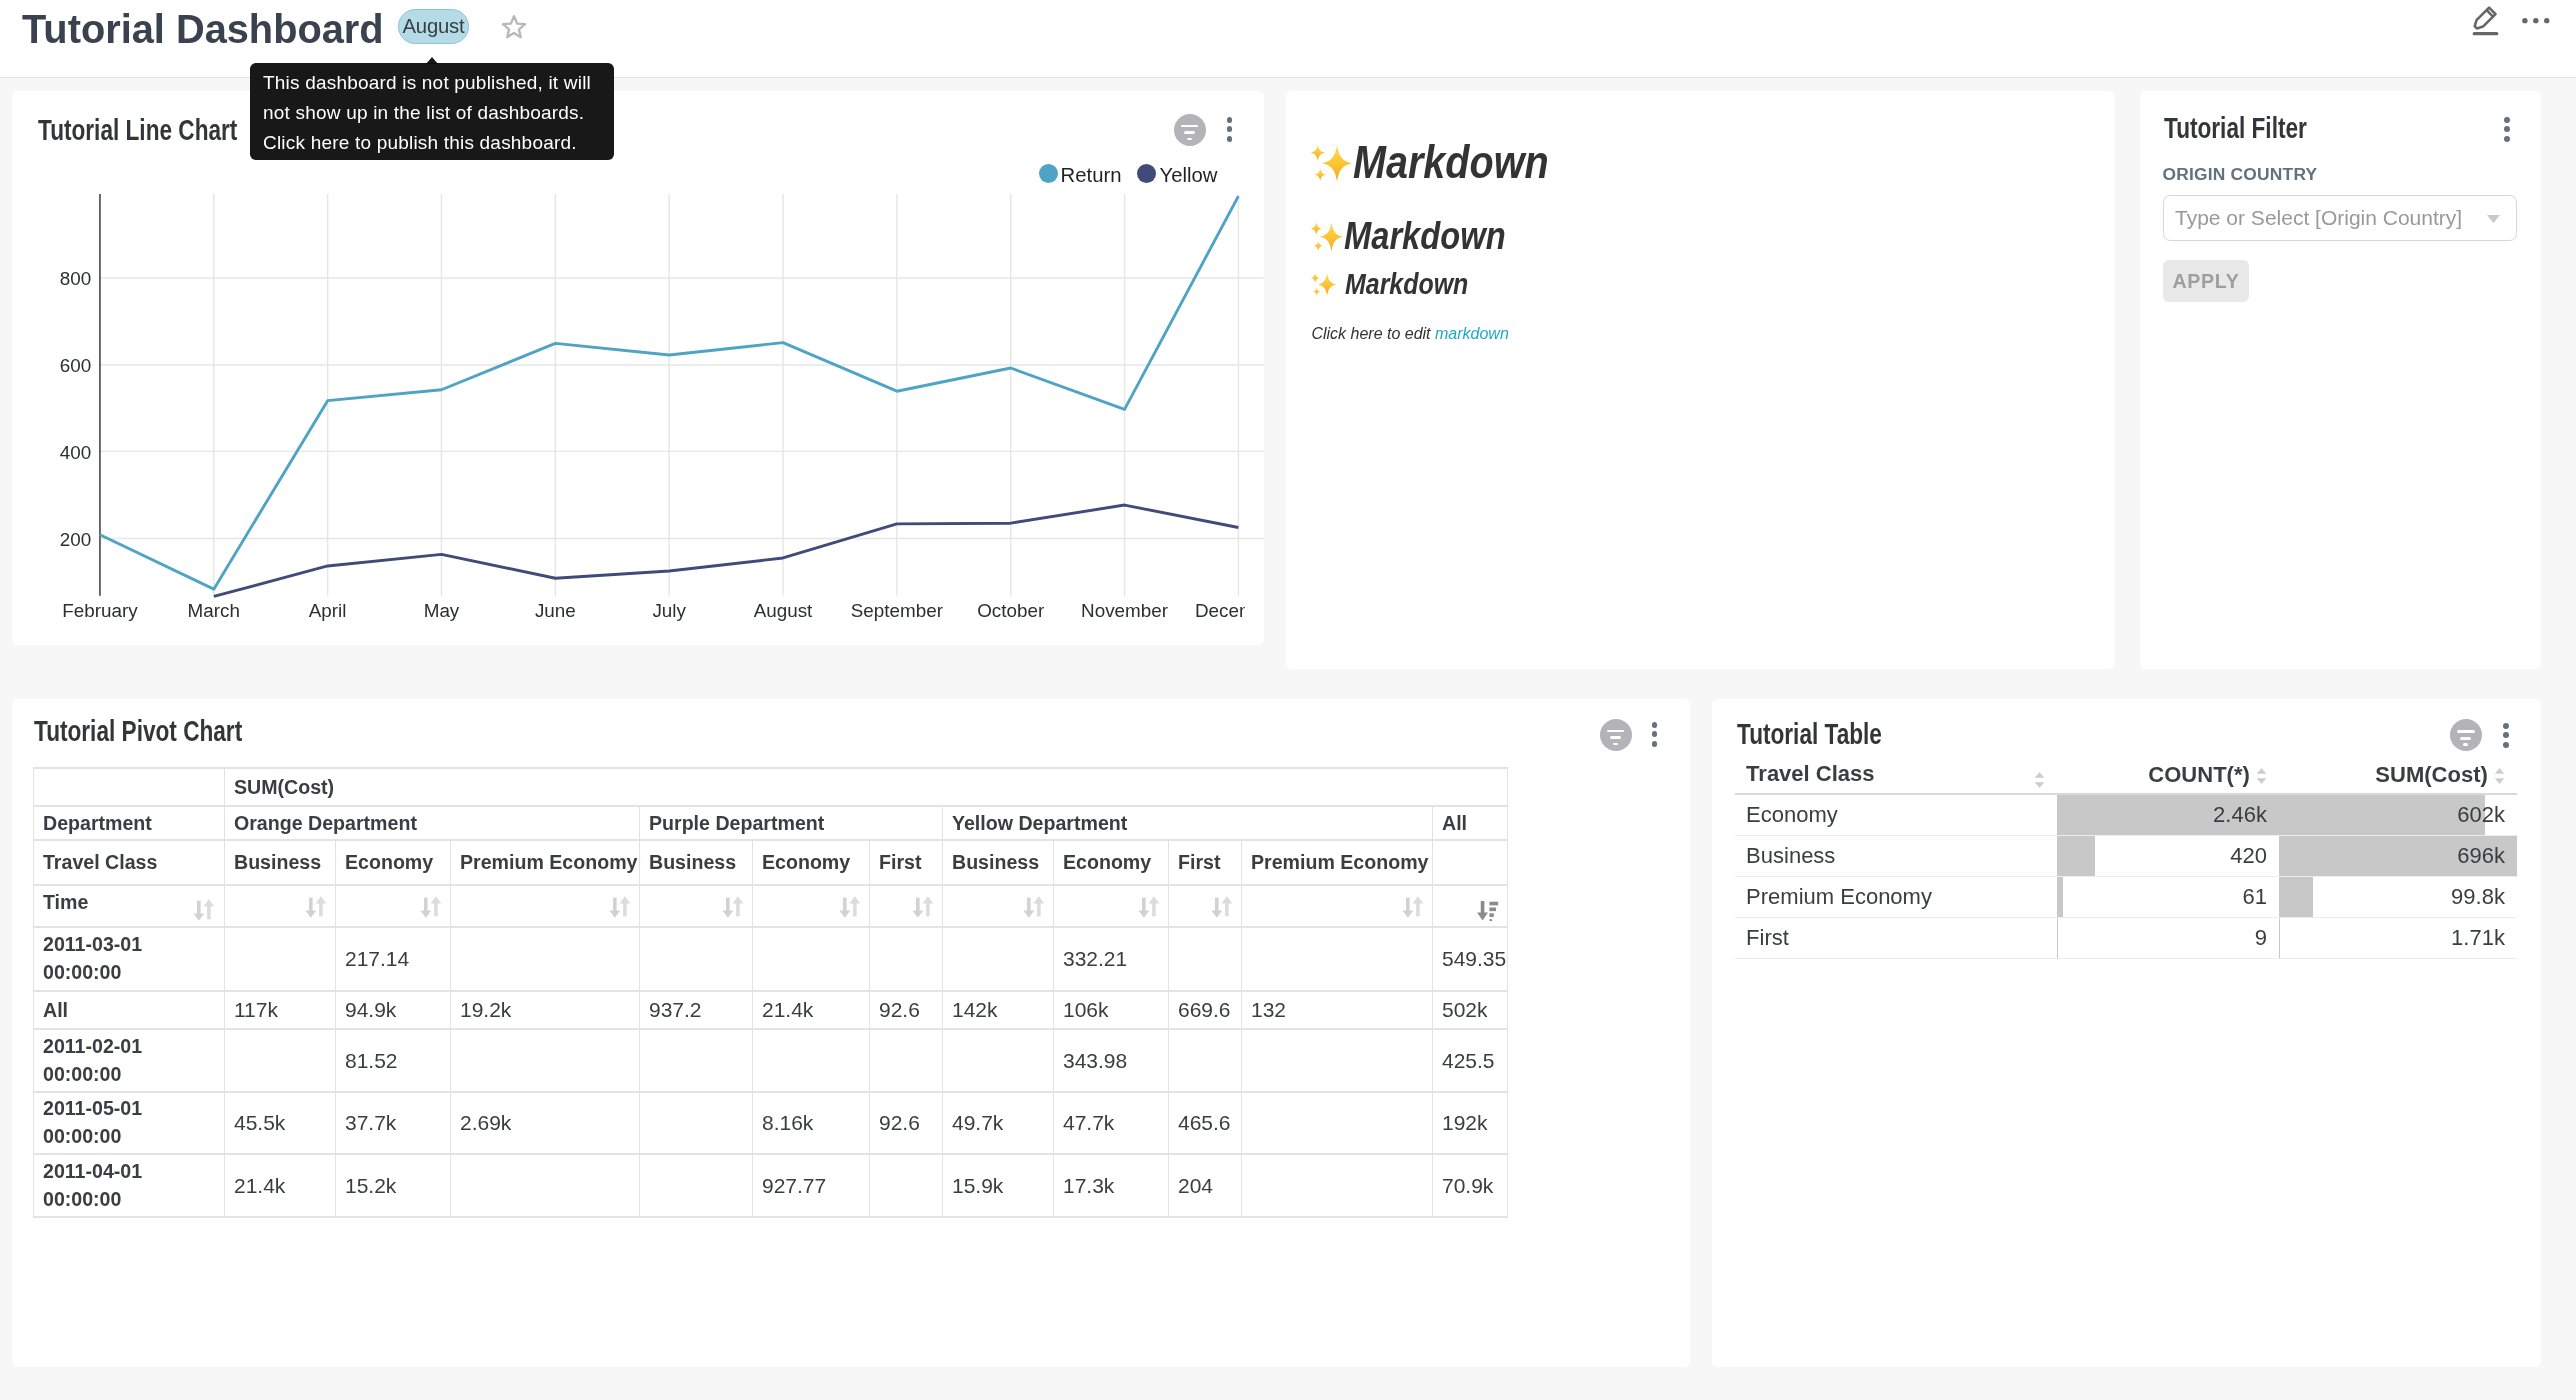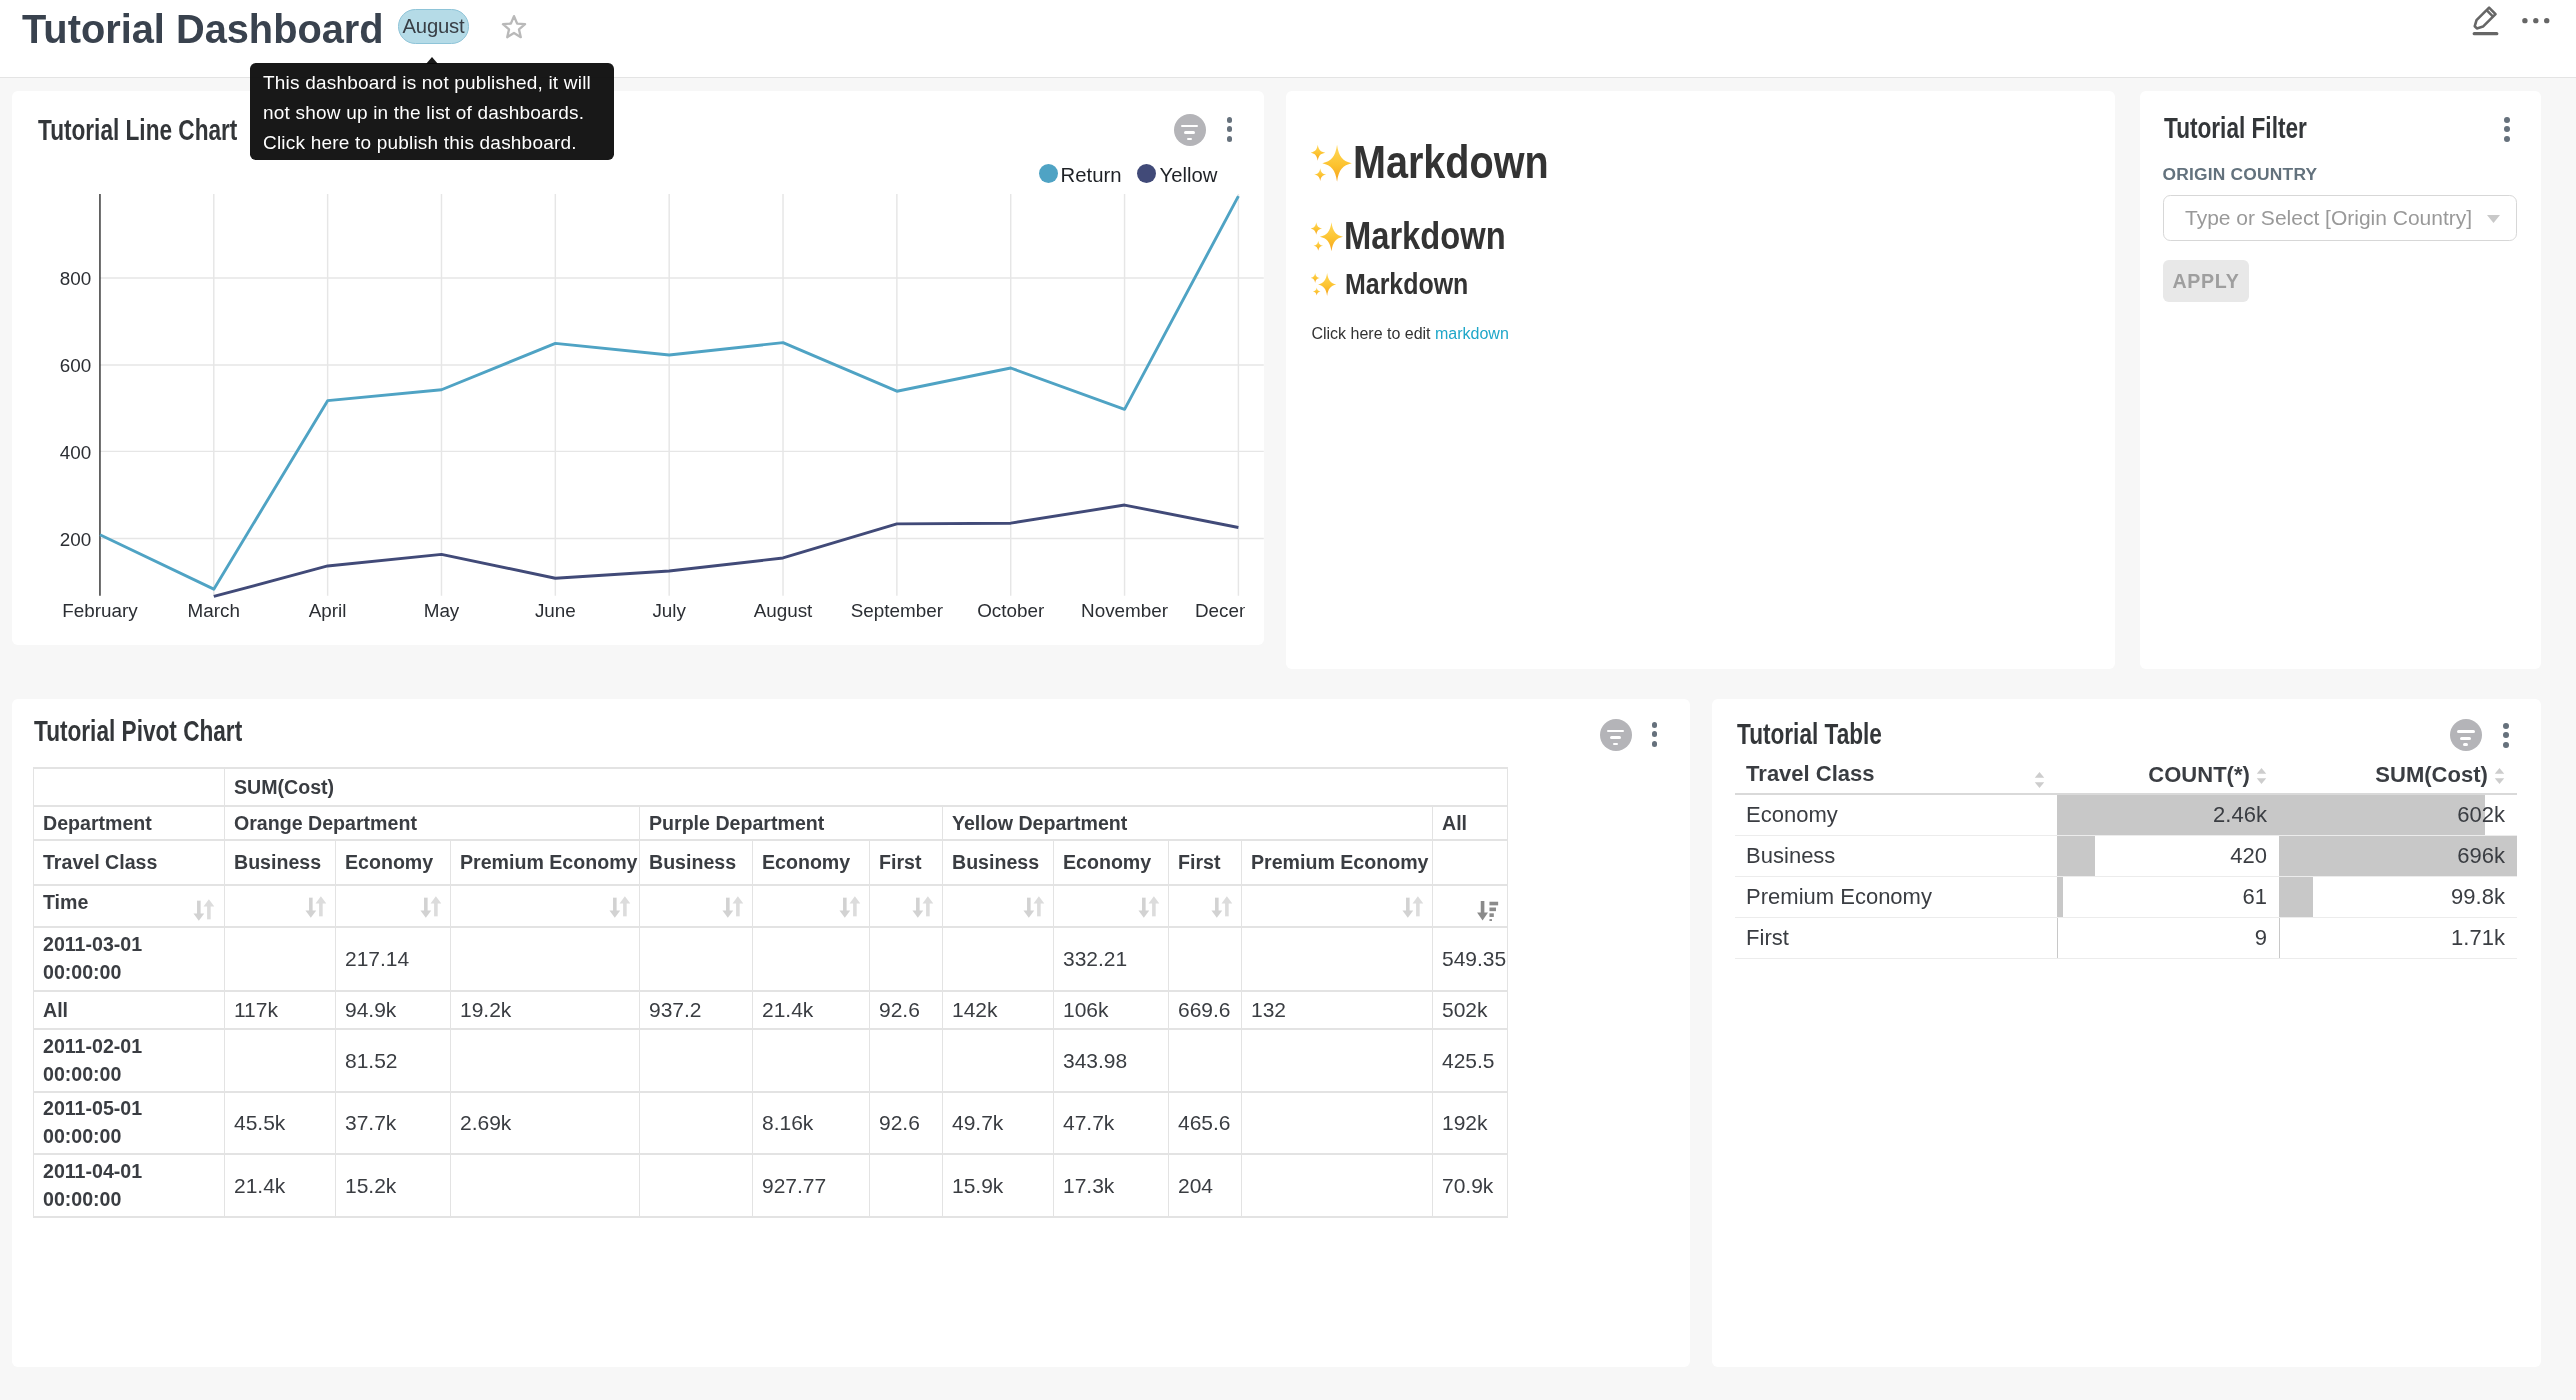--- a/index.html
+++ b/index.html
@@ -4,21 +4,21 @@
 <style>
   * { margin:0; padding:0; box-sizing:border-box; }
   html,body { width:2576px; height:1400px; }
   body { font-family:"Liberation Sans", sans-serif; background:#f7f7f7; position:relative; overflow:hidden; }
   .abs { position:absolute; }
   #header { left:0; top:0; width:2576px; height:78px; background:#fff; border-bottom:1.5px solid #e4e4e4; }
   #title { left:22px; top:5.8px; font-size:41px; font-weight:bold; color:#39424e; transform:scaleX(0.97); transform-origin:left center; }
   #pill { left:398px; top:9.4px; width:71px; height:35px; border-radius:17.4px; background:#b5dbe7; border:1.5px solid #8ec4d8; color:#383e45; font-size:20.3px; line-height:32px; text-align:center; letter-spacing:-0.2px; }
   .card { position:absolute; background:#fff; border-radius:5.8px; }
   #card-line   { left:11.6px;   top:91px; width:1252px; height:554px; }
-  #card-md     { left:1286px; top:91px; width:829px; height:578px; }
+  #card-md     { left:1286px; top:91px; width:829px; height:578px;font-style:italic; }
   #card-filter { left:2140px; top:91px; width:401px;  height:578px; }
   #card-pivot  { left:11.6px;   top:699px; width:1678px; height:668px; }
   #card-table  { left:1712px; top:699px; width:829px; height:668px; }
   .ctitle { position:absolute; font-size:29px; font-weight:bold; color:#333639; transform:scaleX(0.78); transform-origin:left center; white-space:nowrap; }
   .kebab span { display:block; width:5.8px; height:5.8px; border-radius:50%; background:#66717c; margin-bottom:3.6px; }
   .fcircle { position:absolute; width:32px; height:32px; border-radius:50%; background:#b4b4b8; }
   .fcircle i { position:absolute; background:#fff; border-radius:1.5px; height:2.9px; }
   .fcircle .l1 { left:7.3px;  top:11px; width:17.4px; }
   .fcircle .l2 { left:10.2px;  top:17.4px; width:11px; }
   .fcircle .l3 { left:13.4px; top:24px; width:5.1px; }
@@ -28,21 +28,21 @@
   
   #card-md h1,#card-md h2,#card-md h3,#card-md p { position:absolute; left:25.4px; margin:0; color:#333; line-height:1; white-space:nowrap; }
   #card-md h1 { top:48px; font-size:46px; }
   #card-md h2 { top:126px; font-size:38px; }
   #card-md h3 { top:179px; font-size:29px; }
   #card-md p  { top:231px; font-size:16px; line-height:24px; }
   #card-md h1 b,#card-md h2 b,#card-md h3 b { display:inline-block; transform:scaleX(0.86); transform-origin:left center; }
   .lnk { color:#1fa7c9; }
   
   #origin-label { left:22.5px; font-size:17.4px; font-weight:bold; color:#63727d; letter-spacing:0.2px; }
-  #selbox { left:23px; top:104px; width:354px; height:46px; border:1.5px solid #d7d7d7; border-radius:7.3px; font-size:21px; color:#999; line-height:44px; padding-left:21px; }
+  #selbox { left:23px; top:104px; width:354px; height:46px; border:1.5px solid #d7d7d7; border-radius:7.3px; font-size:21px; color:#999; line-height:44px; padding-left:11px; }
   #apply { left:23px; top:169px; width:86px; height:42px; background:#e8e8e8; border-radius:5.8px; color:#9e9e9e; font-size:19.6px; font-weight:bold; text-align:center; line-height:42px; letter-spacing:0.7px; }
   
   #pivot { position:absolute; left:21px; top:68px; border-collapse:collapse; table-layout:fixed; font-size:21px; color:#3a3d42; }
   #pivot th, #pivot td { border:1.5px solid #e3e3e3; border-top-width:2.9px; border-bottom-width:2.9px; padding:0 0 0 9.4px; text-align:left; font-weight:normal; vertical-align:middle; overflow:hidden; white-space:nowrap; }
   #pivot .hd { font-weight:bold; font-size:19.6px; }
   #pivot td.ic { text-align:right; padding-right:7.3px; }
   
   #ttable { position:absolute; left:22.5px; top:57px; border-collapse:collapse; table-layout:fixed; font-size:22px; color:#3a3d42; width:782px; }
   #ttable th { font-weight:bold; text-align:left; border-bottom:2.2px solid #d9d9d9; }
   #ttable td { padding:0 11.6px; height:41px; white-space:nowrap; overflow:hidden; }

